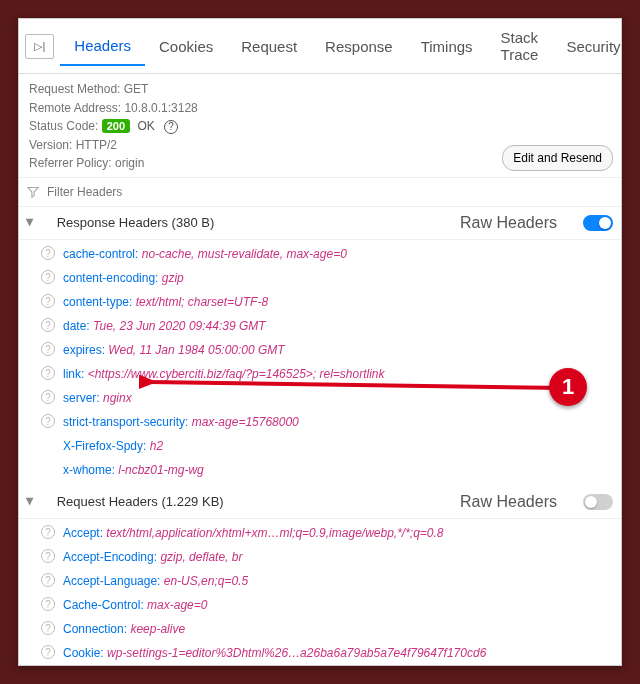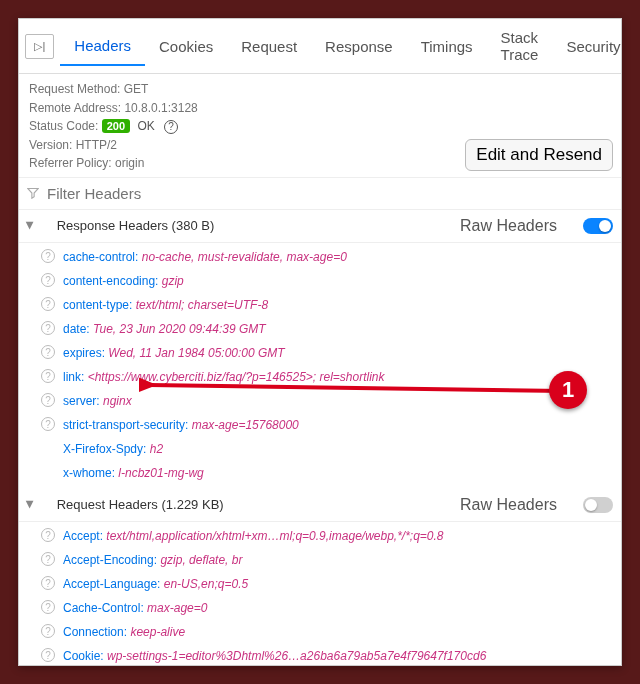--- a/index.html
+++ b/index.html
@@ -79,38 +79,38 @@
     margin-left: 6px;
     vertical-align: middle;
   }
   .edit-resend {
     position: absolute;
     right: 8px;
     bottom: 6px;
     border: 1px solid #bbb;
     background: #f7f7f7;
     padding: 5px 10px;
-    font-size: 17px;
-    border-radius: 6px;
+    font-size: 12px;
+    border-radius: 12px;
     cursor: pointer;
     margin-left: 14px;
   }
   .filter {
     border-bottom: 1px solid #eee;
     padding: 6px 8px;
     color: #aaa;
     display: flex;
     align-items: center;
     gap: 6px;
   }
   .filter svg { flex: 0 0 auto; }
   .filter input {
     border: none;
     outline: none;
-    font-size: 15px;
+    font-size: 12px;
     color: #555;
     width: 100%;
   }
   .section-head {
     display: flex;
     align-items: center;
     padding: 7px 8px;
     border-bottom: 1px solid #eee;
     gap: 22px;
   }

